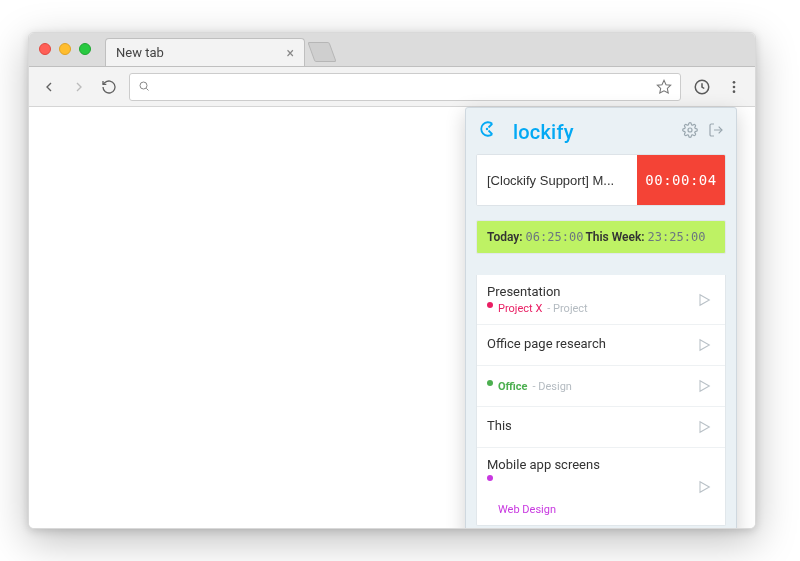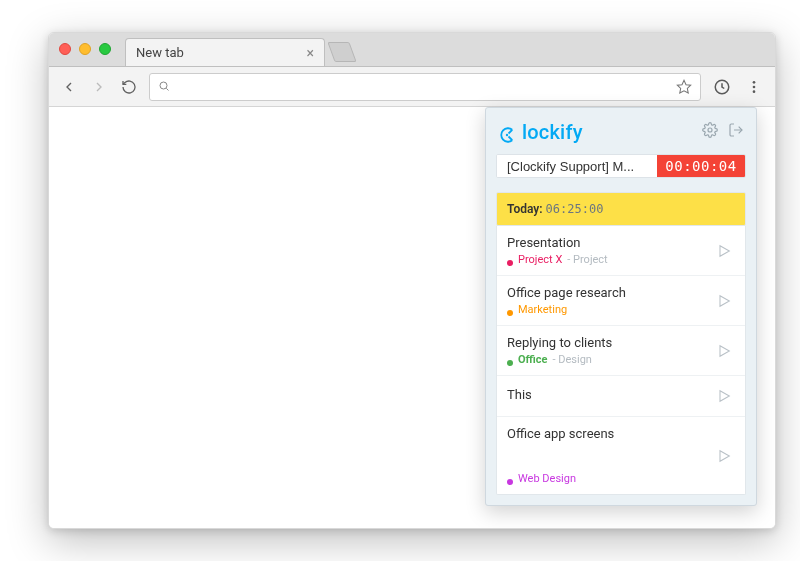--- a/index.html
+++ b/index.html
@@ -5,21 +5,21 @@
   * { box-sizing: border-box; margin: 0; padding: 0; }
   body {
     font-family: -apple-system, BlinkMacSystemFont, "Segoe UI", Roboto, Helvetica, Arial, sans-serif;
     background: #fff;
     width: 800px;
     height: 561px;
     position: relative;
   }
   .browser-window {
     position: absolute;
-    top: 32px; left: 48px;
+    top: 32px; left: 28px;
     width: 728px; height: 497px;
     background: #fff;
     border-radius: 6px;
     box-shadow: 0 12px 40px rgba(0,0,0,0.25), 0 2px 8px rgba(0,0,0,0.15);
     overflow: hidden;
     border: 1px solid #d9d9d9;
   }
   
   .tabstrip {
     height: 34px;
@@ -97,37 +97,37 @@
     box-shadow: 0 6px 20px rgba(0,0,0,0.18);
     padding: 10px;
   }
   .ck-header {
     display:flex;
     align-items:center;
     justify-content:space-between;
     padding: 2px 2px 10px 2px;
   }
   .ck-logo {
-    display:flex; align-items:flex-end; gap:6px;
+    display:flex; align-items:flex-start; gap:17px;
     color:#03a9f4;
     font-size:20px;
     font-weight:500;
     letter-spacing:0.2px;
   }
   .ck-logo svg { flex:none; }
   .ck-header-icons { display:flex; gap:10px; color:#9aa7af; }
   .ck-header-icons svg { cursor:pointer; }
 
   .ck-timer-row {
     background:#fff;
     border:1px solid #dde3e8;
     border-radius:2px;
     display:flex;
     align-items:stretch;
-    height:24px;
+    height:52px;
     overflow:hidden;
   }
   .ck-timer-input {
     flex:1;
     border:none; outline:none;
     padding:0 10px;
     font-size:13px;
     color:#333;
     min-width:0;
   }
@@ -137,21 +137,21 @@
     color:#fff;
     font-family: ui-monospace, Menlo, Consolas, monospace;
     font-size:14px;
     display:flex; align-items:center; justify-content:center;
     letter-spacing:0.5px;
     cursor:pointer;
   }
 
   .ck-summary {
     margin-top:14px;
-    background:#fde047;
+    background:#bef264;
     border:1px solid #e1e7eb;
     border-radius:2px;
     padding:9px 10px;
     font-size:12px;
     color:#4a5560;
     display:flex;
     gap:2px;
   }
   .ck-summary b { font-weight:600; color:#333; }
   .ck-summary span.val { font-family: ui-monospace, Menlo, Consolas, monospace; color:#6b7680; }
@@ -163,24 +163,24 @@
     border-top:none;
     border-radius:0 0 2px 2px;
   }
   .ck-item {
     padding:9px 10px;
     border-top:1px solid #eef1f3;
     display:flex;
     align-items:center;
     gap:8px;
   }
-  .ck-item:first-child { border-top:none; }
+  .ck-item:first-child { border-top:none;margin-top:21px; }
   .ck-item-main { flex:1; min-width:0; }
   .ck-item-title { font-size:13px; color:#333; margin-bottom:3px; }
-  .ck-item-sub { font-size:11px; color:#9aa3aa; display:flex; align-items:flex-end; gap:5px; }
+  .ck-item-sub { font-size:11px; color:#9aa3aa; display:flex; align-items:flex-start; gap:5px; }
   .ck-dot { width:6px; height:6px; border-radius:50%; display:inline-block; }
   .ck-proj { font-size:11px; }
   .ck-client { font-size:11px; color:#b4bbc1; }
   .ck-play {
     width:22px; height:22px; color:#b9c1c7; cursor:pointer;
     display:flex; align-items:center; justify-content:center;
   }
 </style>
 </head>
 <body>
@@ -280,20 +280,24 @@
       <div class="ck-timer-row">
         <input class="ck-timer-input" value="[Clockify Support] M..." style="">
         <div class="ck-timer-btn">00:00:04</div>
       </div>
 
       <div class="ck-summary">
         <div>
           <b>Today:</b>
           <span class="val">06:25:00</span>
         </div>
+        <div>
+          <b>This Week:</b>
+          <span class="val">23:25:00</span>
+        </div>
       </div>
 
       <div class="ck-list" id="ck-list">
           <div class="ck-item">
             <div class="ck-item-main">
               <div class="ck-item-title">Presentation</div>
               <div class="ck-item-sub">
                 <span class="ck-dot" style="background: rgb(233, 30, 99);"></span>
                 <span class="ck-proj" style="color: rgb(233, 30, 99);">Project X</span>
                 <span class="ck-client"> - Project</span>
@@ -301,34 +305,29 @@
             </div>
             <div class="ck-play">
               <svg width="16" height="16" viewBox="0 0 24 24" fill="none" stroke="currentColor" stroke-width="1.6">
                 <polygon points="6 4 20 12 6 20 6 4"></polygon>
               </svg>
             </div>
           </div>
           <div class="ck-item">
             <div class="ck-item-main">
               <div class="ck-item-title">Office page research</div>
-              <div class="ck-item-sub">
-                <span class="ck-dot" style="background: rgb(255, 152, 0);"></span>
-                <span class="ck-proj" style="color: rgb(255, 152, 0);">Marketing</span>
-              </div>
-            </div>
-            <div class="ck-play">
-              <svg width="16" height="16" viewBox="0 0 24 24" fill="none" stroke="currentColor" stroke-width="1.6">
-                <polygon points="6 4 20 12 6 20 6 4"></polygon>
-              </svg>
-            </div>
-          </div>
-          <div class="ck-item">
-            <div class="ck-item-main">
-              <div class="ck-item-title">Replying to clients</div>
+            </div>
+            <div class="ck-play">
+              <svg width="16" height="16" viewBox="0 0 24 24" fill="none" stroke="currentColor" stroke-width="1.6">
+                <polygon points="6 4 20 12 6 20 6 4"></polygon>
+              </svg>
+            </div>
+          </div>
+          <div class="ck-item">
+            <div class="ck-item-main">
               <div class="ck-item-sub">
                 <span class="ck-dot" style="background: rgb(76, 175, 80);"></span>
                 <span class="ck-proj" style="color: rgb(76, 175, 80); font-weight: bold;">Office</span>
                 <span class="ck-client"> - Design</span>
               </div>
             </div>
             <div class="ck-play">
               <svg width="16" height="16" viewBox="0 0 24 24" fill="none" stroke="currentColor" stroke-width="1.6">
                 <polygon points="6 4 20 12 6 20 6 4"></polygon>
               </svg>
@@ -339,21 +338,21 @@
               <div class="ck-item-title">This</div>
             </div>
             <div class="ck-play">
               <svg width="16" height="16" viewBox="0 0 24 24" fill="none" stroke="currentColor" stroke-width="1.6">
                 <polygon points="6 4 20 12 6 20 6 4"></polygon>
               </svg>
             </div>
           </div>
           <div class="ck-item">
             <div class="ck-item-main">
-              <div class="ck-item-title">Office app screens</div>
+              <div class="ck-item-title">Mobile app screens</div>
               <div class="ck-item-sub">
                 <span class="ck-dot" style="background: rgb(200, 56, 224);"></span>
                 <span class="ck-proj" style="color: rgb(200, 56, 224); margin-top: 28px;">Web Design</span>
               </div>
             </div>
             <div class="ck-play">
               <svg width="16" height="16" viewBox="0 0 24 24" fill="none" stroke="currentColor" stroke-width="1.6">
                 <polygon points="6 4 20 12 6 20 6 4"></polygon>
               </svg>
             </div>

